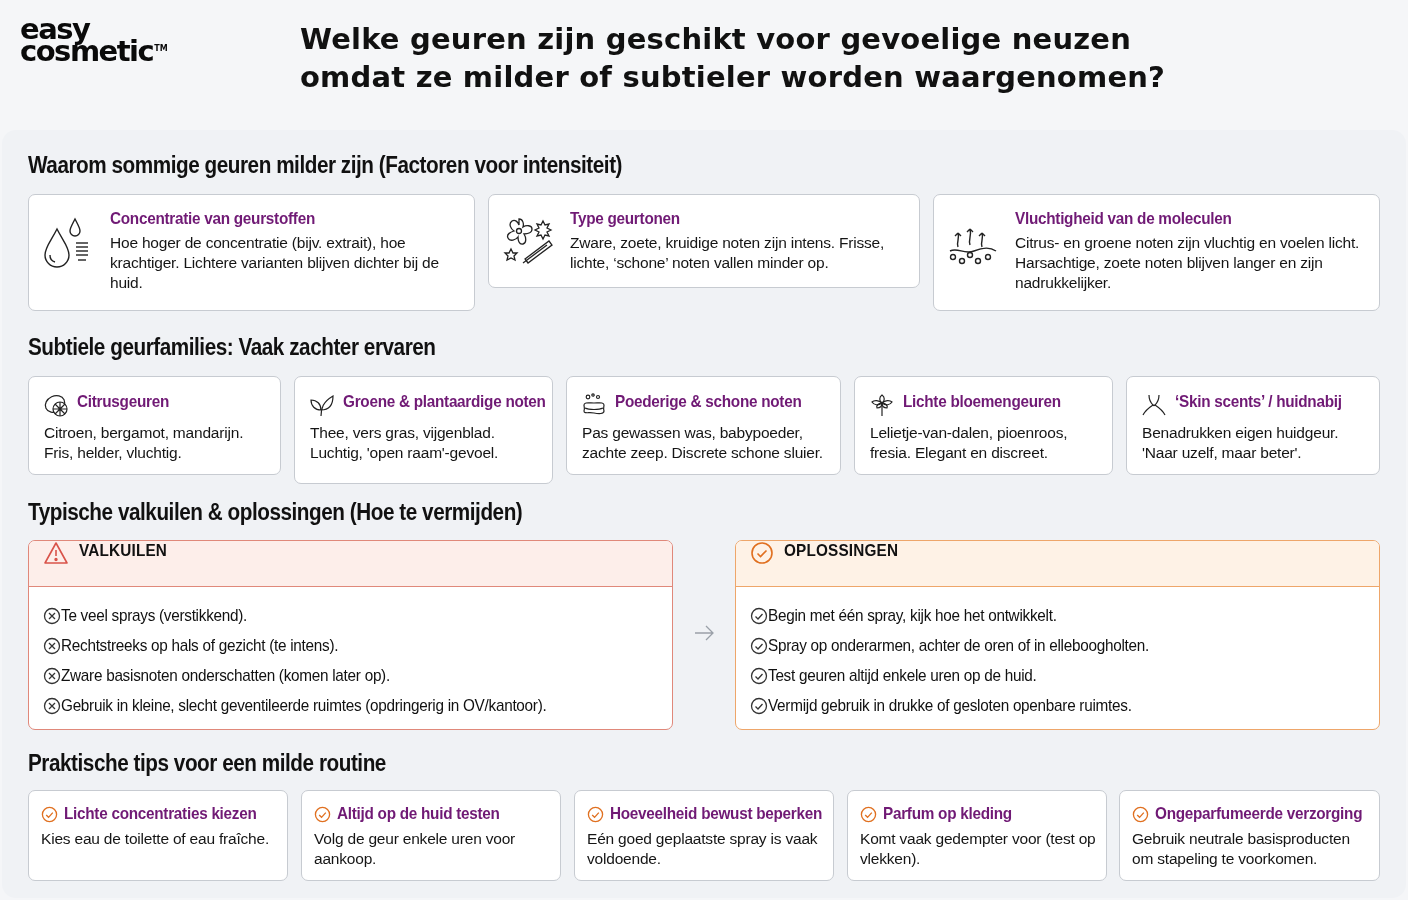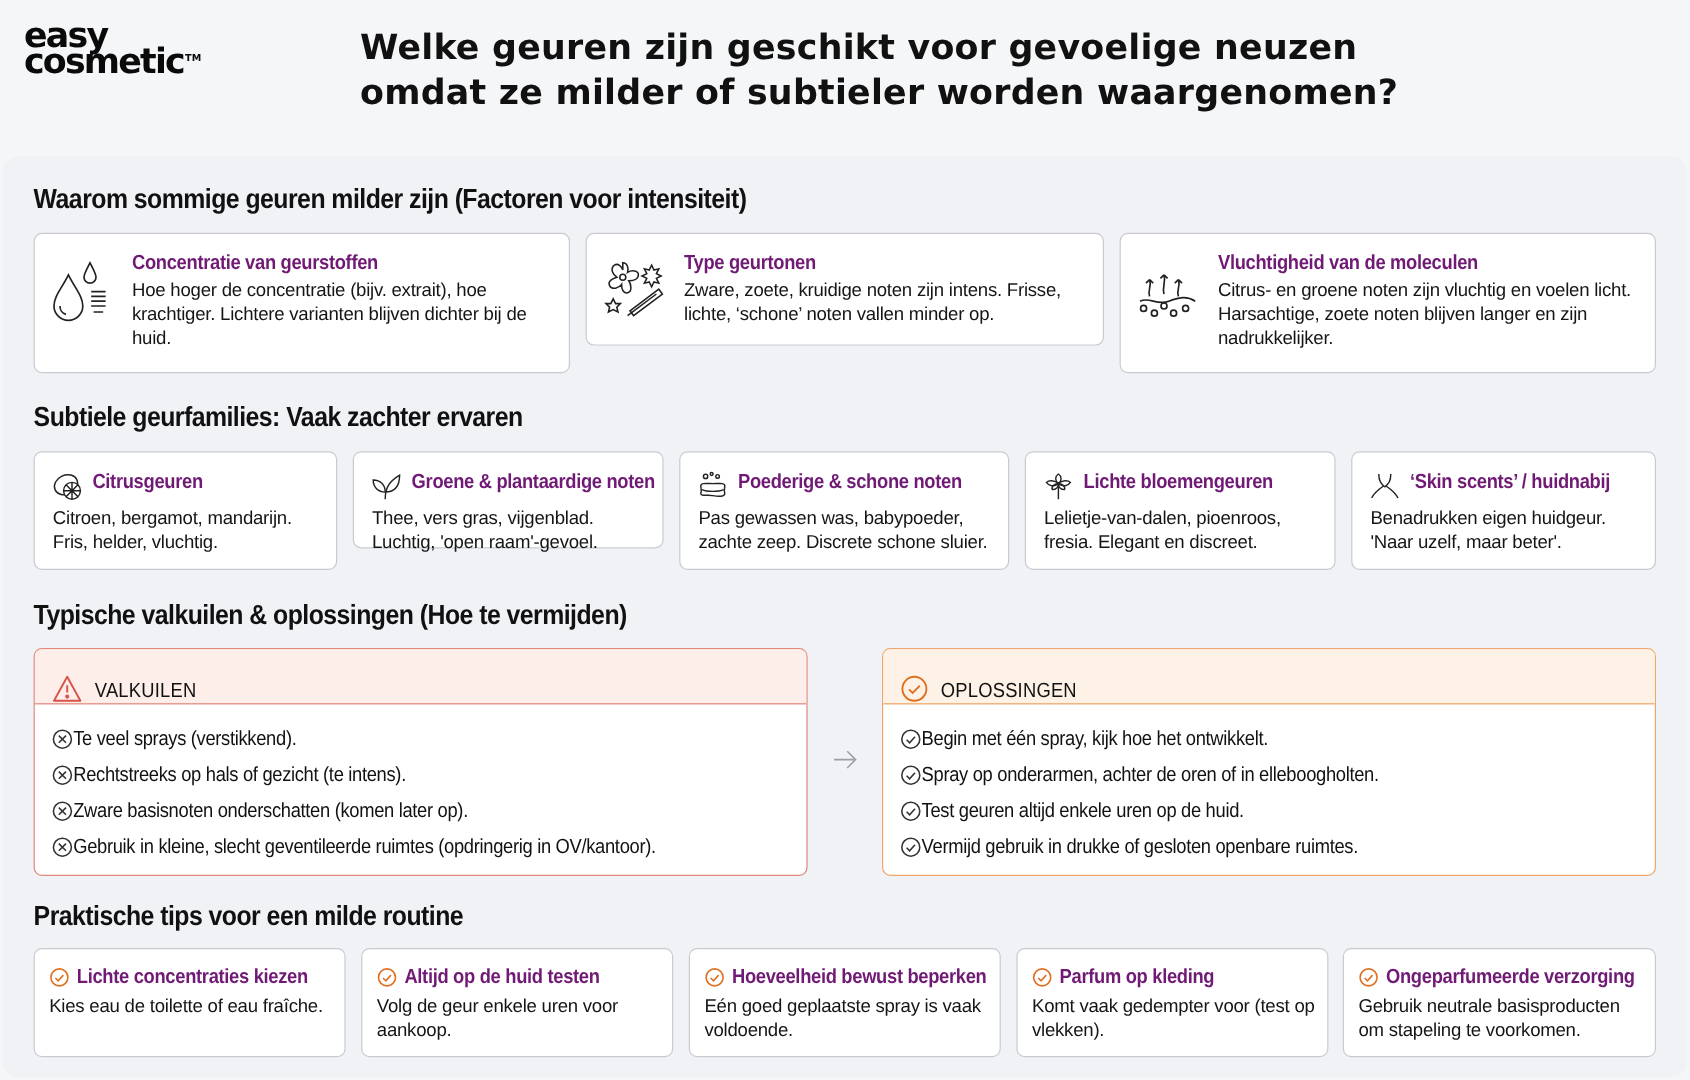--- a/index.html
+++ b/index.html
@@ -48,22 +48,22 @@
   .fcard .icon { position: absolute; left: 14px; top: 20px; width: 52px; height: 54px; }
   .fcard .txt { position: absolute; left: 81px; top: 14px; right: 10px; }
   .fcard .ctitle { margin-bottom: 4px; }
   .scard .head { position: absolute; left: 14px; top: 15px; display: flex; align-items: flex-start; gap: 8px; }
   .scard .head svg { width: 26px; height: 26px; flex: none; }
   .scard .cbody { position: absolute; left: 15px; top: 46px; right: 6px; }
   .box {
     position: absolute; top: 540px; height: 190px; border-radius: 7px; background: #fff; overflow: hidden;
   }
   .box .bhead {
-    height: 46px; display: flex; align-items: flex-end; padding-left: 14px; gap: 10px;
-    font-weight: normal; font-size: 17px; letter-spacing: 0.2px;
+    height: 46px; display: flex; align-items: flex-start; padding-left: 14px; gap: 10px;
+    font-weight: bold; font-size: 17px; letter-spacing: 0.2px;
   }
   .box ul { list-style: none; padding: 14px 0 0 14px; }
   .box li { display: flex; align-items: center; height: 30px; font-size: 17px; letter-spacing: -0.3px; }
   .box li svg { width: 18px; height: 18px; flex: none; }
   .pit { left: 28px; width: 645px; border: 1.5px solid #e0887a; }
   .pit .bhead { background: #fdeeea; border-bottom: 1.5px solid #e0887a; }
   .sol { left: 735px; width: 645px; border: 1.5px solid #eea66a; }
   .sol .bhead { background: #fef2e6; border-bottom: 1.5px solid #eea66a; }
   .arrow { position: absolute; left: 693px; top: 622px; width: 22px; height: 22px; }
   .tcard .head { position: absolute; left: 12px; top: 13px; display: flex; align-items: center; gap: 6px; }
@@ -140,21 +140,21 @@
     <svg viewBox="0 0 26 26" fill="none" stroke="#222" stroke-width="1.2">
       <ellipse cx="12" cy="12" rx="10" ry="8" transform="rotate(-25 12 12)"></ellipse>
       <circle cx="17" cy="17" r="7" fill="#fff"></circle>
       <path d="M17 10 v14 M10 17 h14 M12 12 l10 10 M22 12 l-10 10"></path>
     </svg>
     <span class="ctitle"><span class="squeeze">Citrusgeuren</span></span>
   </div>
   <div class="cbody">Citroen, bergamot, mandarijn. Fris, helder, vluchtig.</div>
 </div>
 
-<div class="card scard" style="left:294px;top:376px;width:259px;height:81px;padding-left:25px;">
+<div class="card scard" style="left:294px;top:376px;width:259px;height:108px;padding-left:25px;">
   <div class="head">
     <svg viewBox="0 0 26 26" fill="none" stroke="#222" stroke-width="1.2">
       <path d="M12 24 c0-8 2-14 12-20 c0 10-4 14-12 14"></path>
       <path d="M12 18 c-6 0-10-4-10-10 c6 0 10 4 10 10"></path>
     </svg>
     <span class="ctitle"><span class="squeeze">Groene &amp; plantaardige noten</span></span>
   </div>
   <div class="cbody">Thee, vers gras, vijgenblad. Luchtig, 'open raam'-gevoel.</div>
 </div>
 

